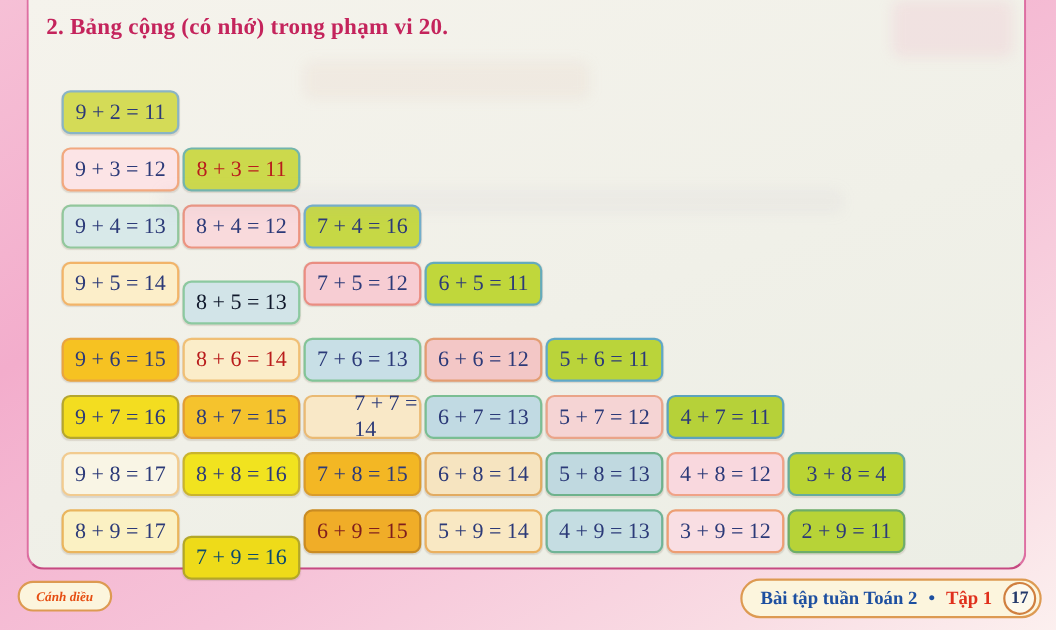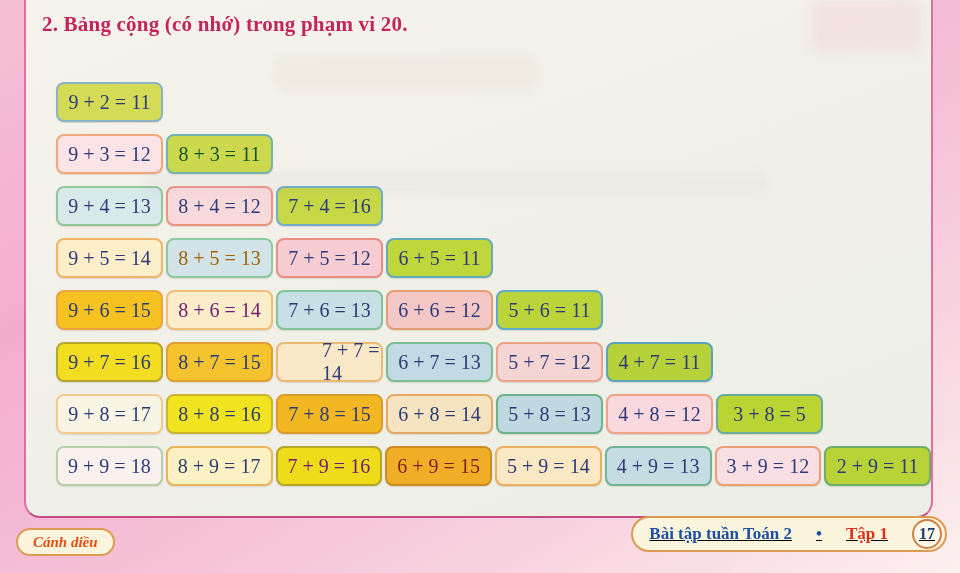--- a/index.html
+++ b/index.html
@@ -37,25 +37,25 @@
     box-shadow:0 1px 1px rgba(120,100,80,.18);
   }
   .footer{position:absolute;left:0;bottom:0;width:100%;height:57px;}
   .pill{
     position:absolute;box-sizing:border-box;
     background:#fcf5dd;border:2px solid #dd9a52;border-radius:20px;
     display:flex;align-items:center;
   }
   .pill.left{
     left:16px;top:12px;height:28px;padding:0 15px;
-    font-size:15px;font-weight:bold;font-style:italic;color:#e64e12;
+    font-size:12px;font-weight:bold;font-style:italic;color:#e64e12;
   }
   .pill.right{
-    right:13px;top:0;height:36px;padding:0 3px 0 16px;gap:24px;
-    font-size:17px;font-weight:bold;text-decoration:underline;
+    right:13px;top:10px;height:36px;padding:0 3px 0 16px;gap:10px;
+    font-size:17px;font-weight:bold;
   }
   .book{color:#1d4fa0;}
   .sep{color:#1d4fa0;}
   .vol{color:#e0301c;}
   .pagenum{
     width:30px;height:30px;border-radius:50%;
     border:2px solid #d08040;background:#fdf9ec;box-sizing:border-box;
     display:flex;align-items:center;justify-content:center;
     font-size:16px;color:#253a6b;
   }
@@ -68,61 +68,60 @@
     <span class="ghost g1"></span>
     <span class="ghost g2"></span>
     <span class="ghost g3"></span>
     <h1 class="title" style="color: rgb(196, 36, 92);">2. Bảng cộng (có nhớ) trong phạm vi 20.</h1>
     <div class="table" id="addition-table">
         <div class="row">
           <div class="cell" style="background: rgb(212, 219, 87); border-color: rgb(138, 180, 196); color: rgb(44, 58, 120);">9 + 2 = 11</div>
         </div>
         <div class="row">
           <div class="cell" style="background: rgb(252, 228, 230); border-color: rgb(242, 168, 126); color: rgb(44, 58, 120);">9 + 3 = 12</div>
-          <div class="cell" style="background: rgb(204, 217, 76); border-color: rgb(114, 181, 173); color: #14532d;">8 + 3 = 11</div>
+          <div class="cell" style="background: rgb(204, 217, 76); border-color: rgb(114, 181, 173); color: #b91c1c;">8 + 3 = 11</div>
         </div>
         <div class="row">
           <div class="cell" style="background: rgb(216, 233, 233); border-color: rgb(146, 199, 156); color: rgb(44, 58, 120);">9 + 4 = 13</div>
           <div class="cell" style="background: rgb(249, 218, 220); border-color: rgb(236, 148, 128); color: rgb(44, 58, 120);">8 + 4 = 12</div>
           <div class="cell" style="background: rgb(198, 216, 69); border-color: rgb(114, 174, 203); color: rgb(44, 58, 120);">7 + 4 = 16</div>
         </div>
         <div class="row">
           <div class="cell" style="background: rgb(252, 238, 201); border-color: rgb(242, 180, 105); color: rgb(44, 58, 120);">9 + 5 = 14</div>
-          <div class="cell" style="background: rgb(210, 228, 232); border-color: rgb(140, 201, 160); color: #a16207;">8 + 5 = 13</div>
+          <div class="cell" style="background: rgb(210, 228, 232); border-color: rgb(140, 201, 160); color: #0f172a; margin-top: 17px;">8 + 5 = 13</div>
           <div class="cell" style="background: rgb(247, 205, 211); border-color: rgb(234, 141, 130); color: rgb(44, 58, 120);">7 + 5 = 12</div>
           <div class="cell" style="background: rgb(192, 215, 59); border-color: rgb(100, 171, 188); color: rgb(44, 58, 120);">6 + 5 = 11</div>
         </div>
         <div class="row">
           <div class="cell" style="background: rgb(246, 194, 34); border-color: rgb(233, 164, 64); color: rgb(44, 58, 120);">9 + 6 = 15</div>
-          <div class="cell" style="background: rgb(251, 237, 201); border-color: rgb(240, 191, 117); color: #701a75;">8 + 6 = 14</div>
+          <div class="cell" style="background: rgb(251, 237, 201); border-color: rgb(240, 191, 117); color: #b91c1c;">8 + 6 = 14</div>
           <div class="cell" style="background: rgb(200, 223, 230); border-color: rgb(130, 196, 151); color: rgb(44, 58, 120);">7 + 6 = 13</div>
           <div class="cell" style="background: rgb(243, 199, 198); border-color: rgb(227, 157, 114); color: rgb(44, 58, 120);">6 + 6 = 12</div>
           <div class="cell" style="background: rgb(186, 212, 58); border-color: rgb(96, 168, 199); color: rgb(44, 58, 120);">5 + 6 = 11</div>
         </div>
         <div class="row">
           <div class="cell" style="background: rgb(243, 221, 32); border-color: rgb(181, 166, 46); color: rgb(44, 58, 120);">9 + 7 = 16</div>
           <div class="cell" style="background: rgb(245, 195, 45); border-color: rgb(226, 157, 51); color: rgb(44, 58, 120);">8 + 7 = 15</div>
           <div class="cell" style="background: rgb(249, 232, 199); border-color: rgb(234, 186, 116); color: rgb(44, 58, 120); padding-left: 44px;">7 + 7 = 14</div>
           <div class="cell" style="background: rgb(193, 218, 227); border-color: rgb(122, 190, 147); color: rgb(44, 58, 120);">6 + 7 = 13</div>
           <div class="cell" style="background: rgb(245, 212, 212); border-color: rgb(234, 164, 137); color: rgb(44, 58, 120);">5 + 7 = 12</div>
           <div class="cell" style="background: rgb(182, 209, 57); border-color: rgb(92, 163, 189); color: rgb(44, 58, 120);">4 + 7 = 11</div>
         </div>
         <div class="row">
           <div class="cell" style="background: rgb(249, 245, 229); border-color: rgb(242, 203, 143); color: rgb(44, 58, 120);">9 + 8 = 17</div>
           <div class="cell" style="background: rgb(241, 227, 31); border-color: rgb(202, 180, 45); color: rgb(44, 58, 120);">8 + 8 = 16</div>
           <div class="cell" style="background: rgb(243, 183, 36); border-color: rgb(218, 156, 43); color: rgb(44, 58, 120);">7 + 8 = 15</div>
           <div class="cell" style="background: rgb(246, 228, 192); border-color: rgb(226, 171, 97); color: rgb(44, 58, 120);">6 + 8 = 14</div>
           <div class="cell" style="background: rgb(192, 217, 224); border-color: rgb(110, 178, 140); color: rgb(44, 58, 120);">5 + 8 = 13</div>
           <div class="cell" style="background: rgb(249, 216, 222); border-color: rgb(240, 162, 135); color: rgb(44, 58, 120);">4 + 8 = 12</div>
-          <div class="cell" style="background: rgb(186, 212, 51); border-color: rgb(104, 172, 157); color: rgb(44, 58, 120);">3 + 8 = 5</div>
+          <div class="cell" style="background: rgb(186, 212, 51); border-color: rgb(104, 172, 157); color: rgb(44, 58, 120);">3 + 8 = 4</div>
         </div>
         <div class="row">
-          <div class="cell" style="background: rgb(250, 241, 239); border-color: rgb(182, 208, 174); color: rgb(44, 58, 120);">9 + 9 = 18</div>
           <div class="cell" style="background: rgb(251, 241, 195); border-color: rgb(234, 181, 93); color: rgb(44, 58, 120);">8 + 9 = 17</div>
-          <div class="cell" style="background: rgb(238, 219, 25); border-color: rgb(179, 167, 40); color: #701a75;">7 + 9 = 16</div>
+          <div class="cell" style="background: rgb(238, 219, 25); border-color: rgb(179, 167, 40); color: #0c4a6e; margin-top: 24px;">7 + 9 = 16</div>
           <div class="cell" style="background: rgb(240, 173, 40); border-color: rgb(202, 140, 35); color: #7f1d1d;">6 + 9 = 15</div>
           <div class="cell" style="background: rgb(249, 232, 195); border-color: rgb(234, 176, 95); color: rgb(44, 58, 120);">5 + 9 = 14</div>
           <div class="cell" style="background: rgb(197, 221, 226); border-color: rgb(112, 180, 150); color: rgb(44, 58, 120);">4 + 9 = 13</div>
           <div class="cell" style="background: rgb(249, 222, 227); border-color: rgb(237, 158, 115); color: rgb(44, 58, 120);">3 + 9 = 12</div>
           <div class="cell" style="background: rgb(183, 211, 55); border-color: rgb(110, 173, 105); color: rgb(44, 58, 120);">2 + 9 = 11</div>
         </div>
       </div>
   </div>
 
   <div class="footer">

